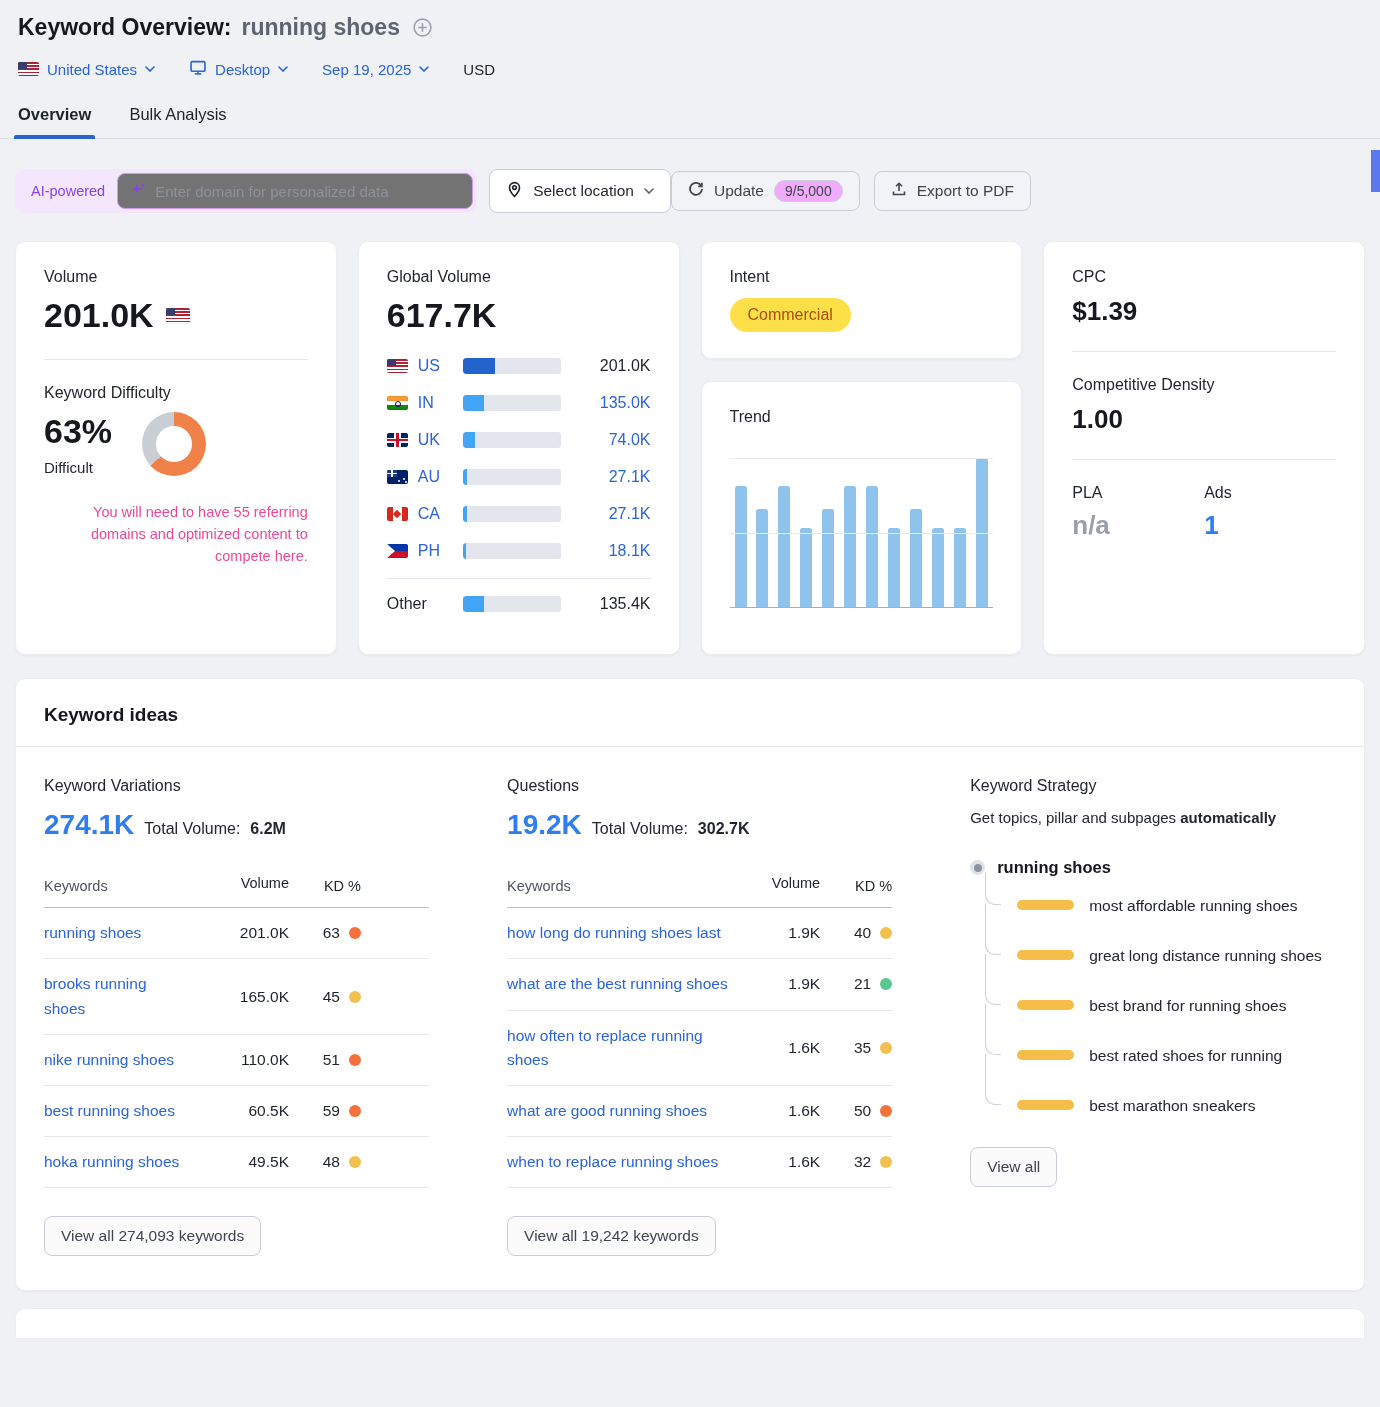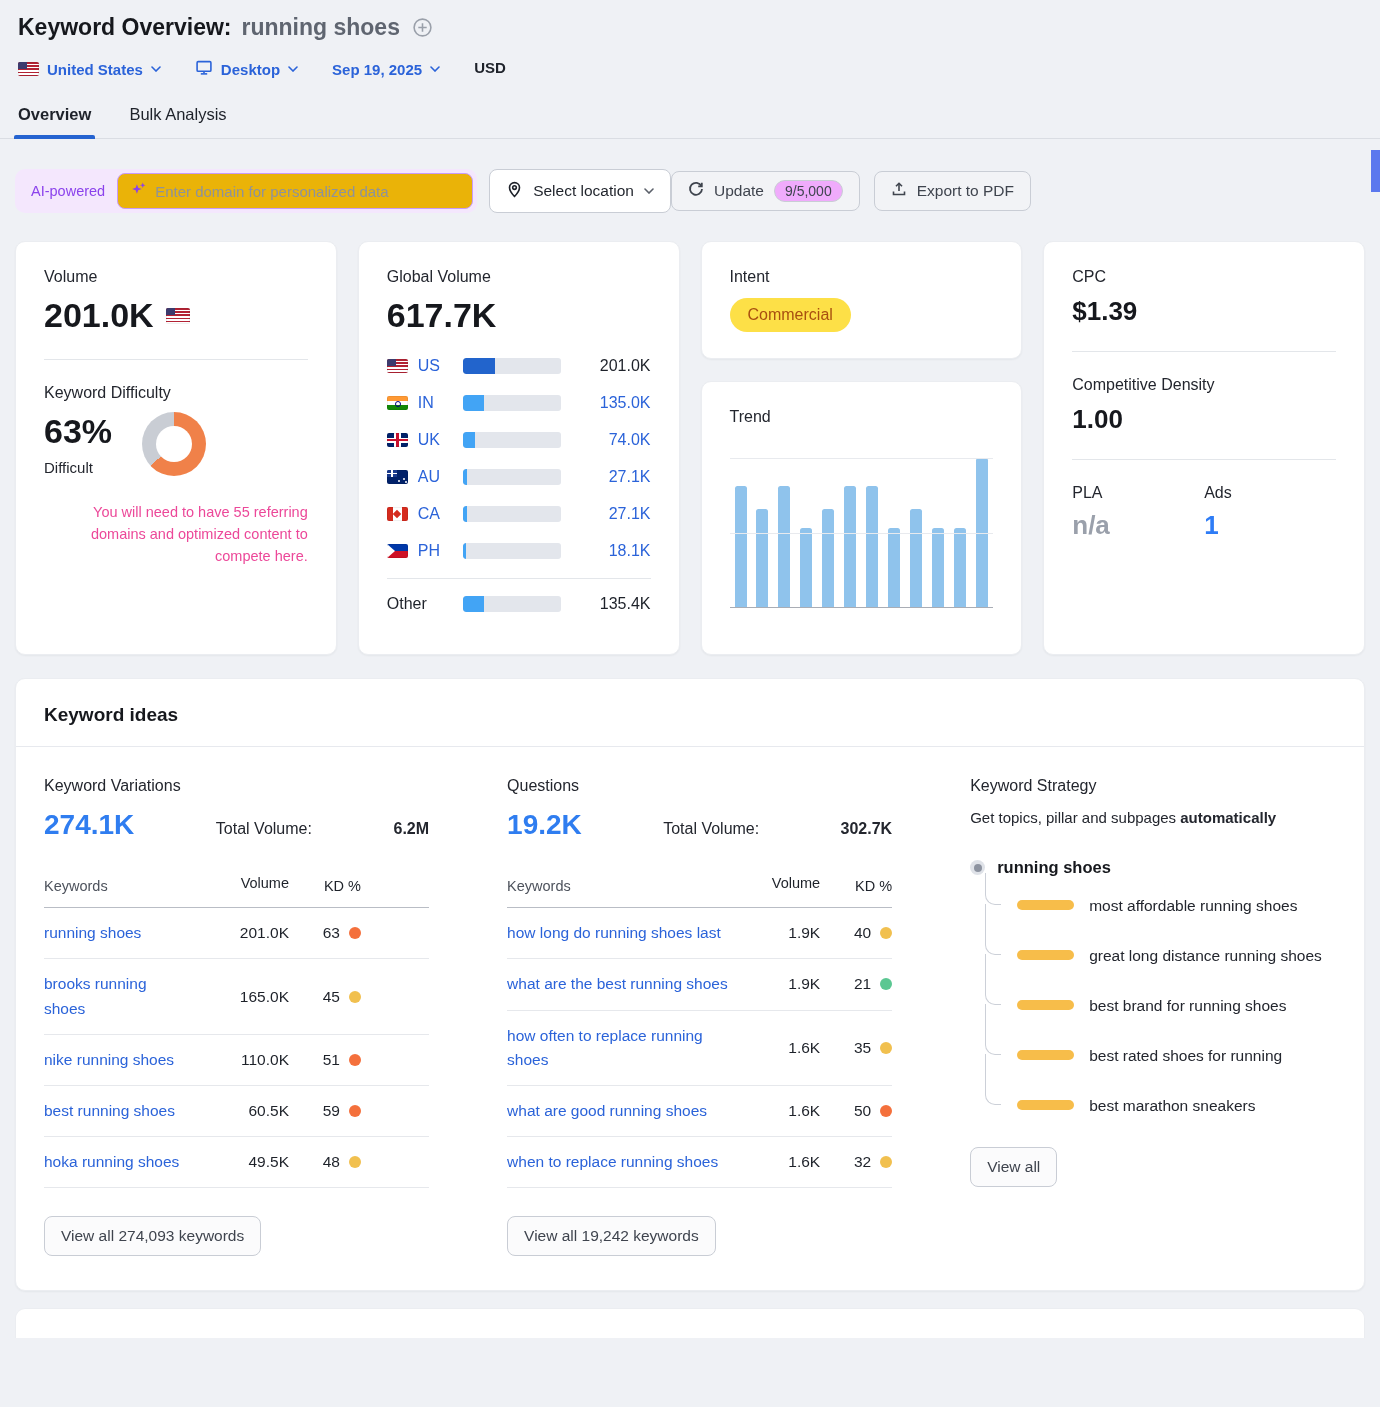--- a/index.html
+++ b/index.html
@@ -10,37 +10,37 @@
     position:relative;
   }
   .page { padding:14px 15px 0; }
 
   
   .title-row { display:flex; align-items:center; gap:10px; padding-left:3px; }
   .title-main { font-size:23px; font-weight:bold; color:#16181d; }
   .title-kw   { font-size:23px; font-weight:bold; color:#5f6570; font-weight:600; }
   .plus-icon  { display:inline-flex; margin-left:2px; cursor:pointer; }
 
-  .filter-row { display:flex; gap:34px; margin-top:18px; padding-left:3px; font-size:15px;font-weight:bold; }
+  .filter-row { display:flex; align-items:center; gap:34px; margin-top:18px; padding-left:3px; font-size:15px; }
   .filter { display:inline-flex; align-items:center; gap:8px; color:#2b63d9; cursor:pointer; }
   .filter .chev { color:#2b63d9; display:inline-flex; }
   .currency { color:#1e222a; }
 
   .tabs { display:flex; gap:38px; margin:26px 0 0; padding-left:3px; border-bottom:1px solid #dadde3; margin-left:-15px; margin-right:-15px; padding-left:18px; }
   .tab { font-size:16.5px; color:#1e222a; padding-bottom:14px; cursor:pointer; position:relative; }
   .tab.active { font-weight:bold; }
   .tab.active::after { content:''; position:absolute; left:-4px; right:-4px; bottom:-1px; height:4px; background:#2563d0; border-radius:2px 2px 0 0; }
 
   .scroll-thumb { position:absolute; right:0; top:150px; width:9px; height:42px; background:#5b78ee; z-index:50; }
 
   
   .toolbar { display:flex; align-items:center; justify-content:flex-start; margin-top:30px; }
   .ai-group { display:flex; align-items:center; background:#f4e7fd; border-radius:10px; padding:4px; }
   .ai-badge { font-size:14.5px; color:#8b42ec; padding:0 12px; }
-  .ai-input-wrap { display:flex; align-items:center; gap:8px; background:#eab308; border:1.5px solid #c89bf8; border-radius:8px; padding:0 12px; height:36px; width:356px; }
+  .ai-input-wrap { display:flex; align-items:center; gap:8px; background:#737373; border:1.5px solid #c89bf8; border-radius:8px; padding:0 12px; height:36px; width:356px; }
   .ai-input { border:none; outline:none; font-size:15px; color:#1e222a; flex:1; font-family:inherit; background:transparent; }
   .ai-input::placeholder { color:#8d929c; }
   .loc-btn { display:inline-flex; align-items:center; gap:10px; background:#fff; border:1px solid #c9cdd5; border-radius:8px; height:44px; padding:0 16px; font-size:15.5px; color:#1e222a; margin-left:12px; cursor:pointer; }
   .loc-btn .chev { color:#5b606a; display:inline-flex; }
   .right-actions { display:flex; gap:14px; }
   .action-btn { display:inline-flex; align-items:center; gap:10px; background:#f2f3f6; border:1px solid #c9cdd5; border-radius:8px; height:40px; padding:0 16px; font-size:15.5px; color:#3f444e; cursor:pointer; }
   .quota-pill { background:#f0abfc; border:1px solid #c9cdd5; border-radius:12px; font-size:14px; padding:2px 10px; color:#3f444e; }
 
   
   .cards-row { display:grid; grid-template-columns:repeat(4,1fr); gap:21px; margin-top:28px; }
@@ -82,21 +82,21 @@
   .pla-ads { display:flex; margin-top:0; }
   .pla-ads > div { width:50%; }
   .na-val { font-size:26px; font-weight:bold; color:#9aa0ab; margin-top:8px; }
   .ads-val { font-size:26px; font-weight:bold; color:#2e7cf6; margin-top:8px; }
 
   
   .ideas-card { background:#fff; border-radius:10px; margin-top:23px; box-shadow:0 1px 2px rgba(25,30,45,.05); border:1px solid #ebedf1; }
   .ideas-header { font-size:19px; font-weight:bold; color:#16181d; padding:25px 28px 20px; border-bottom:1px solid #e7e9ee; }
   .ideas-body { display:grid; grid-template-columns:1fr 1fr 0.95fr; column-gap:78px; padding:30px 28px 34px; }
   .col-title { font-size:16px; color:#23262e; }
-  .count-row { margin-top:14px; display:flex; align-items:baseline; gap:10px;justify-content:space-between; }
+  .count-row { margin-top:14px; display:flex; align-items:baseline; gap:10px; }
   .count-big { font-size:28px; font-weight:bold; color:#2f7df0; }
   .total-label { font-size:16px; color:#23262e; }
   .total-val { font-weight:bold; }
 
   .kw-table { margin-top:34px; }
   .kw-thead { display:flex; font-size:14.5px; color:#4d525c; padding-bottom:10px; border-bottom:1px solid #b9bdc5; }
   .kw-row { display:flex; align-items:center; padding:13px 0; border-bottom:1px solid #e6e8ec; font-size:15.5px; }
   .c-kw { flex:1; padding-right:10px; line-height:1.55; }
   .var-table .c-kw { flex:none; width:150px; }
   .var-table .kw-row .c-kw,

